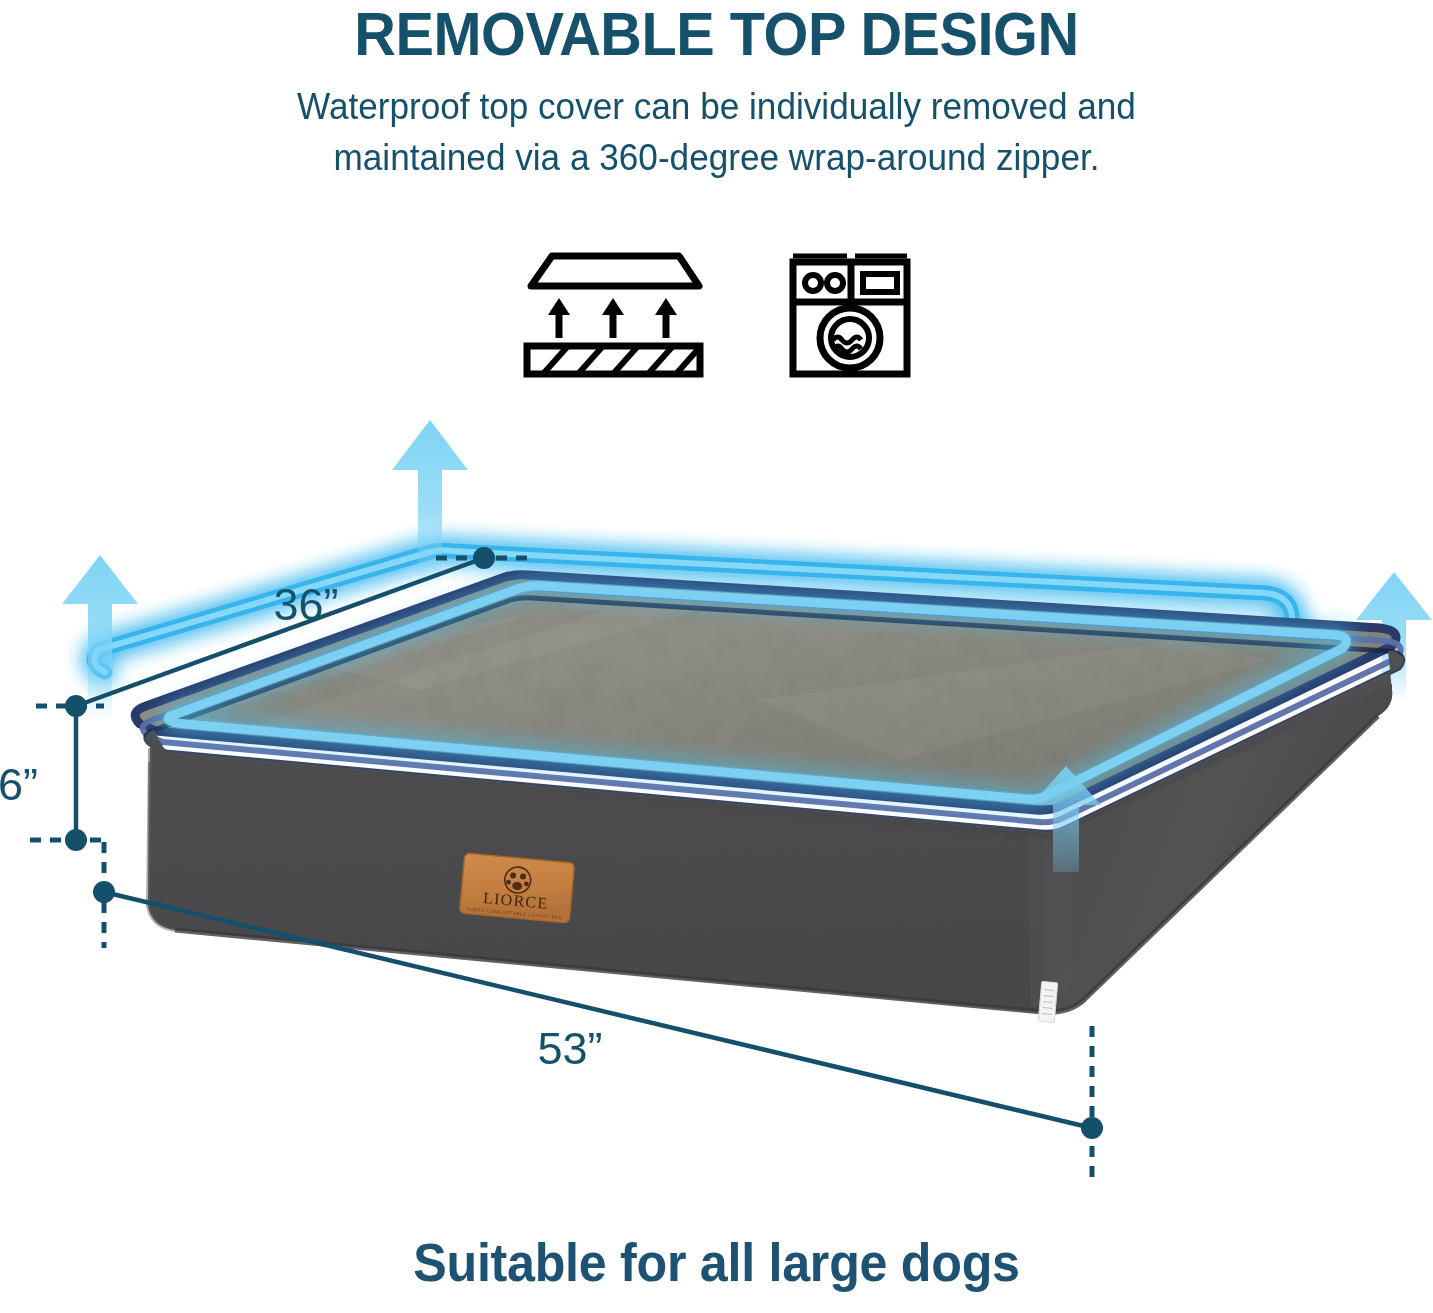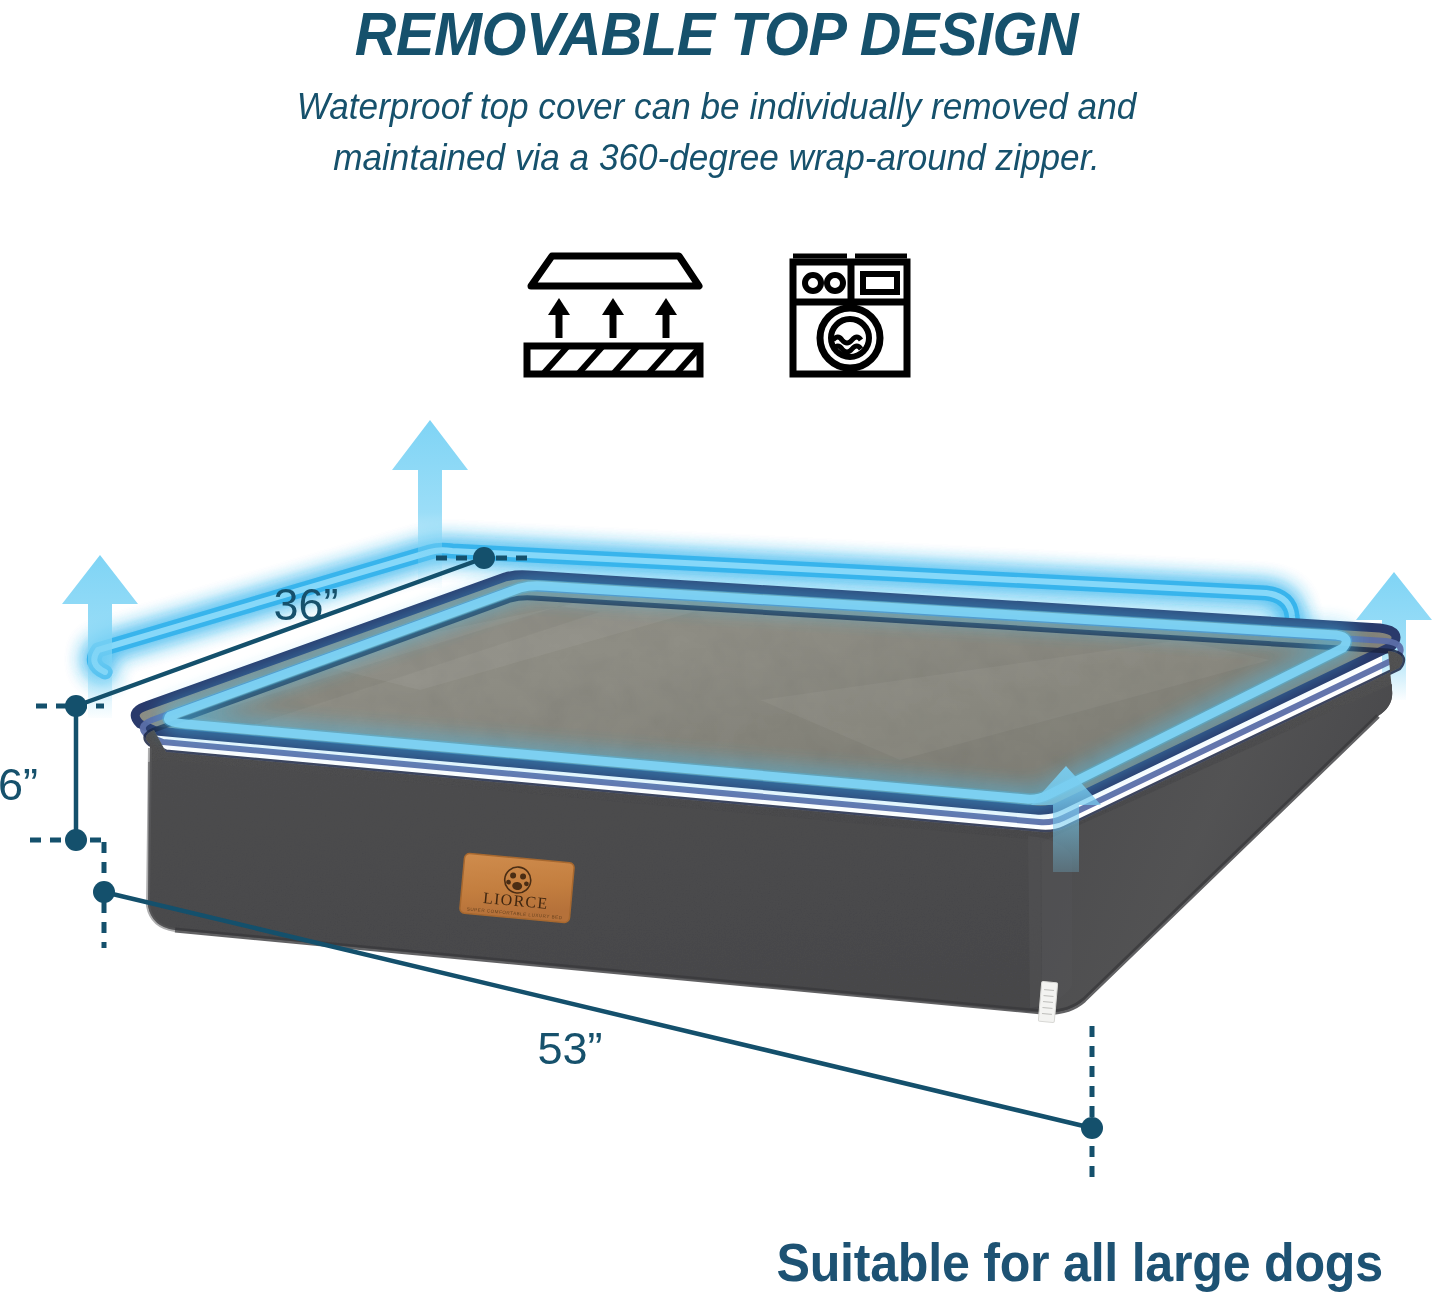--- a/index.html
+++ b/index.html
@@ -21,21 +21,20 @@
     background: #ffffff;
   }
 
   
   .header {
     position: absolute;
     top: 0;
     left: 0;
     width: 1433px;
     text-align: center;
-    font-style: italic;
   }
   .headline {
     font-size: 62px;
     font-weight: 700;
     letter-spacing: -0.5px;
     color: #16516c;
     line-height: 1.02;
     margin-top: 0px;
     padding-top: 2px;
     transform: scaleX(0.93);
@@ -73,21 +72,21 @@
     height: 1313px;
     pointer-events: none;
   }
 
   
   .footer {
     position: absolute;
     left: 0;
     top: 1231px;
     width: 1433px;
-    text-align: right;
+    text-align: center;
   }
   .footer-text {
     font-size: 54px;
     font-weight: 700;
     color: #1d5273;
     letter-spacing: -0.3px;
     transform: scaleX(0.93);
   }
 
   .dim-label {

